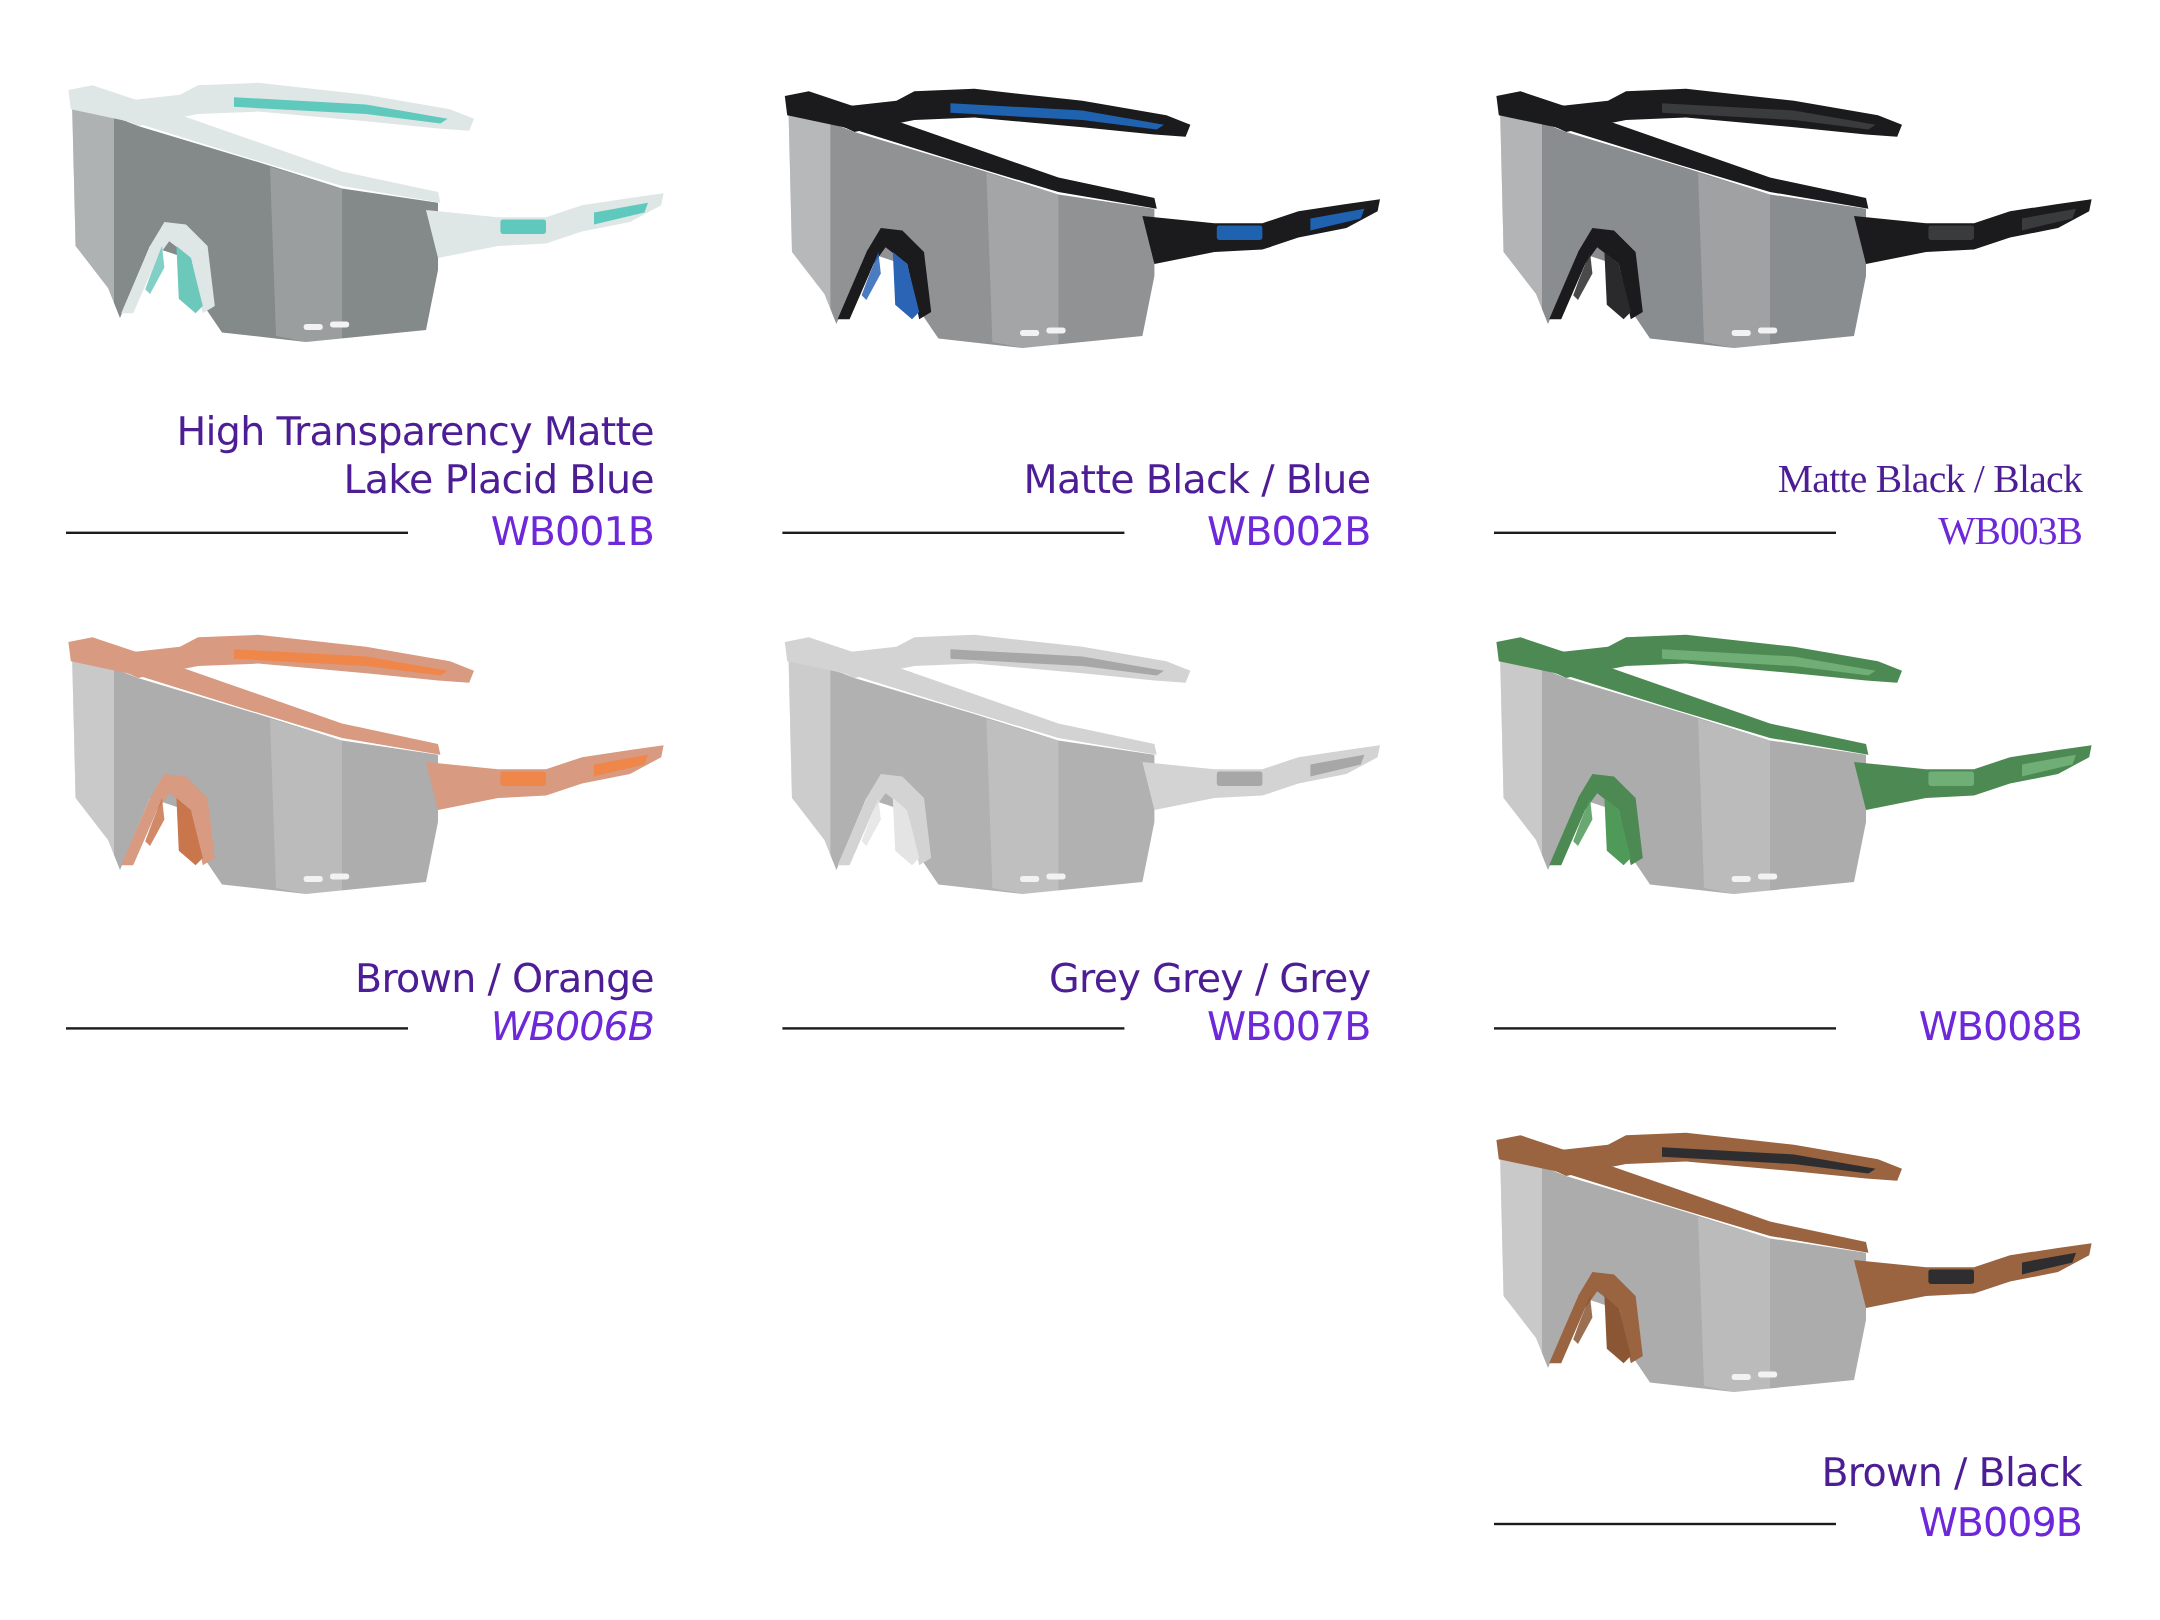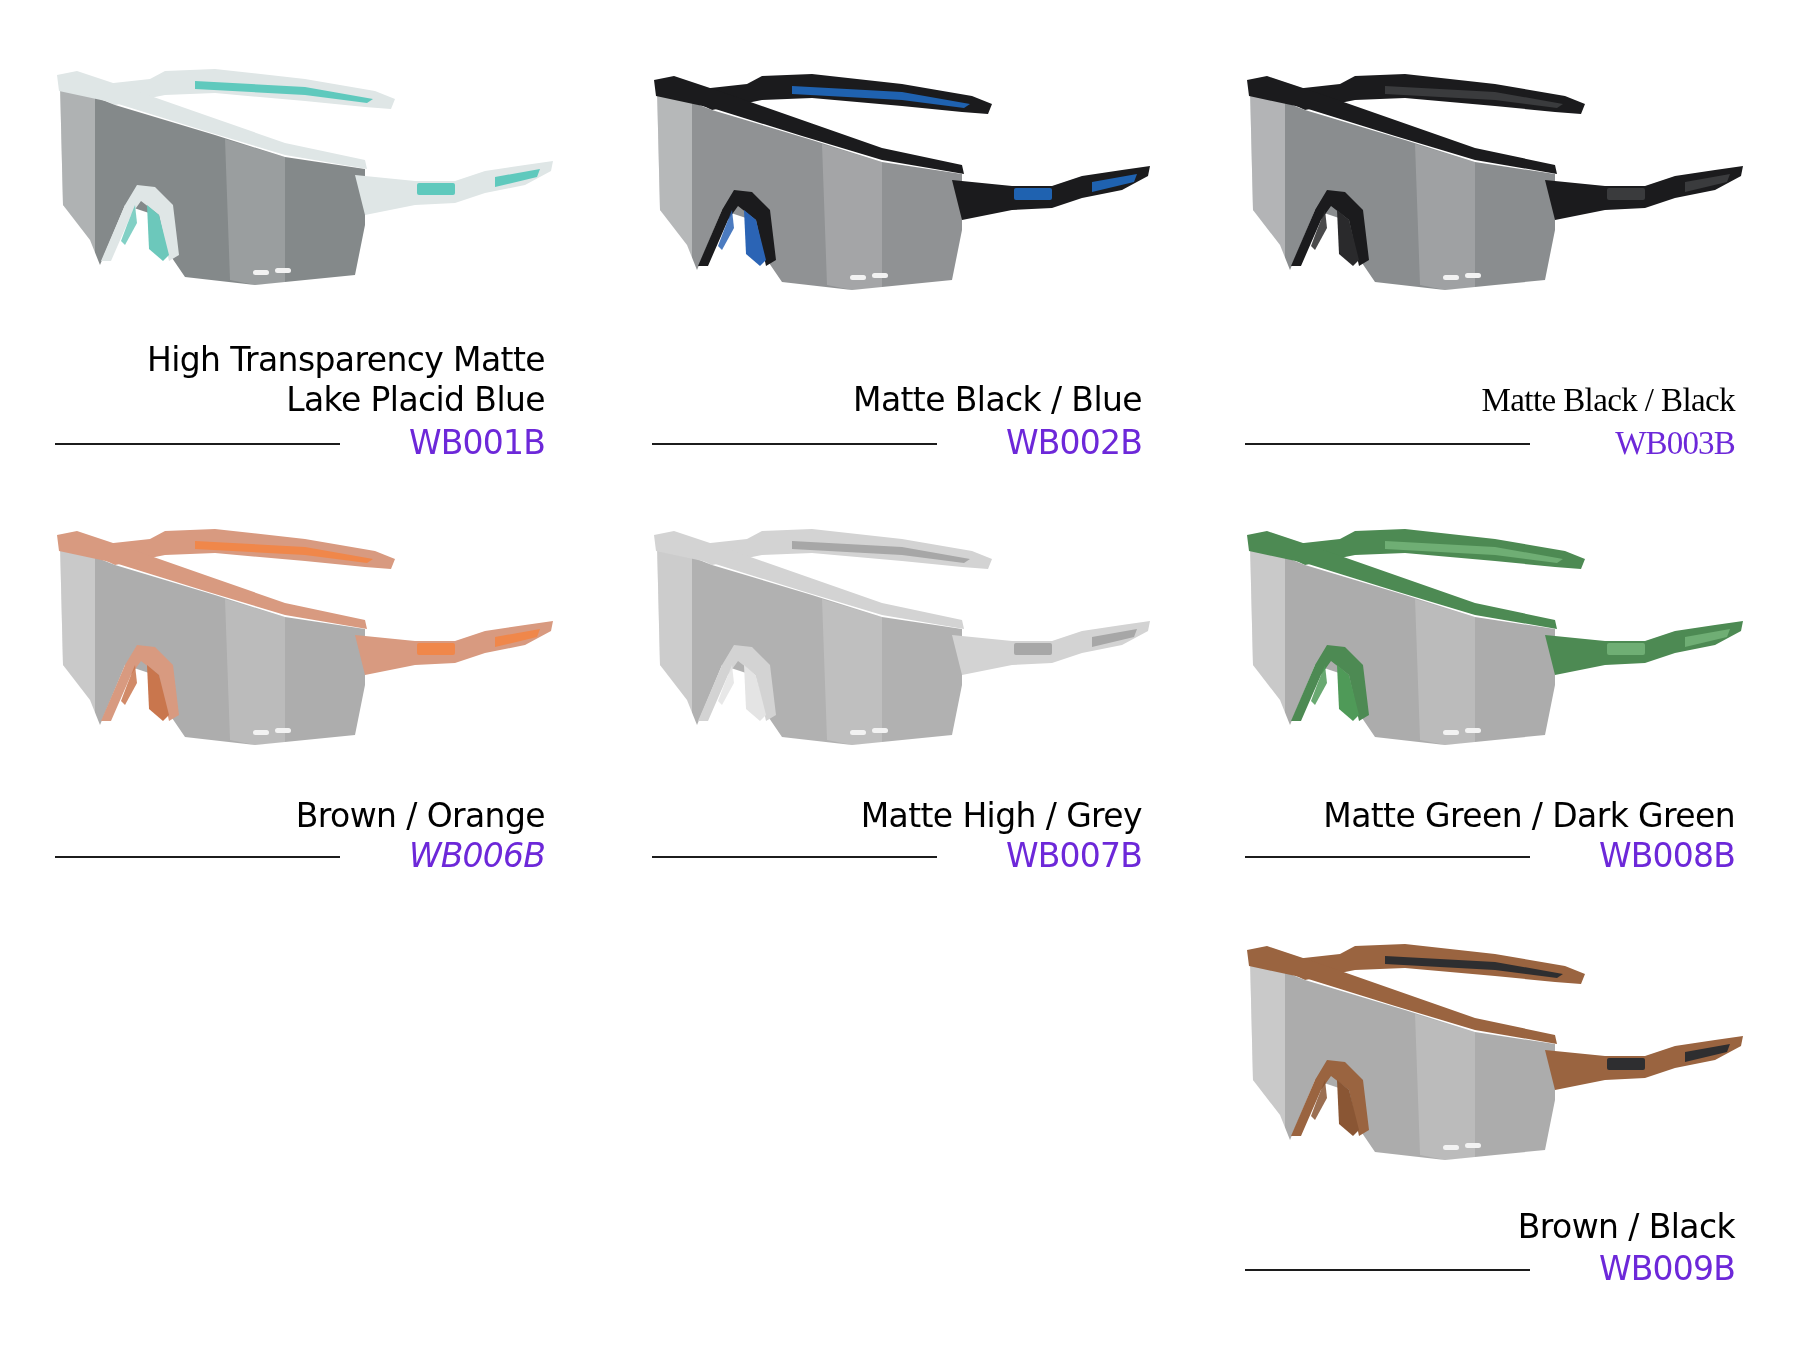--- a/index.html
+++ b/index.html
@@ -2,21 +2,21 @@
 <html><head>
 <meta charset="utf-8">
 <style>
   html, body { margin:0; padding:0; background:#ffffff; }
   body { width:1800px; height:1350px; position:relative; overflow:hidden;
          font-family:"DejaVu Sans","Liberation Sans",sans-serif; color:#1c1c1c; }
   .card { position:absolute; width:500px; height:420px; }
   .glasses { position:absolute; left:0; top:0; width:500px; height:265px; }
   .glasses svg { width:100%; height:100%; display:block; }
   .title { position:absolute; right:10px; text-align:right; font-size:33px; line-height:40px;
-           letter-spacing:-0.6px; white-space:nowrap; color:#000000; }
+           letter-spacing:-0.6px; white-space:nowrap; color:#4c1d95; }
   .rule { position:absolute; left:0; height:1.6px; background:#1c1c1c; width:285px; }
   .code { position:absolute; right:10px; font-size:33px; line-height:40px; letter-spacing:-0.8px; color:#6d28d9; }
 </style>
 </head>
 <body>
 
 <div class="card" style="left:55px; top:55px;">
   <div class="glasses" style="top:10px;">
   <svg viewBox="0 0 500 265" xmlns="http://www.w3.org/2000/svg">
 
@@ -164,21 +164,21 @@
 
     <path class="f-frame" d="M70 140 L82 120 L100 122 L118 140 L124 190 L114 196 L104 150 L86 136 L76 150 L56 196 L46 196 Z" fill="#d3d3d3"></path>
     <path class="f-pad" d="M92 140 L104 150 L114 190 L108 196 L94 184 Z" fill="#e4e4e4"></path>
     <path class="f-pad" d="M80 140 L72 160 L66 176 L70 180 L82 158 Z" opacity="0.85" fill="#e4e4e4"></path>
 
     <rect x="198" y="205" width="16" height="5" rx="2.5" fill="#f2f2f2"></rect>
     <rect x="220" y="203" width="16" height="5" rx="2.5" fill="#f2f2f2"></rect>
   </svg>
 </div>
   <div class="title" style="top:326px;">
-    <div>Matte High / Grey</div>
+    <div>Grey Grey / Grey</div>
   </div>
   <div class="rule" style="top:386px;"></div>
   <div class="code" style="top:366px;">WB007B</div>
 </div>
 
 <div class="card" style="left:1245px; top:470px;">
   <div class="glasses" style="top:55px;">
   <svg viewBox="0 0 500 265" xmlns="http://www.w3.org/2000/svg">
 
     <path class="f-frame" d="M22 22 L95 14 L110 6 L160 4 L250 14 L320 26 L340 34 L336 44 L310 42 L250 36 L160 28 L110 30 L60 40 Z" fill="#4d8a53"></path>
@@ -195,23 +195,20 @@
     <rect class="f-logo" x="362" y="118" width="38" height="12" rx="2" fill="#6fae74"></rect>
 
     <path class="f-frame" d="M70 140 L82 120 L100 122 L118 140 L124 190 L114 196 L104 150 L86 136 L76 150 L56 196 L46 196 Z" fill="#4d8a53"></path>
     <path class="f-pad" d="M92 140 L104 150 L114 190 L108 196 L94 184 Z" fill="#4f9a58"></path>
     <path class="f-pad" d="M80 140 L72 160 L66 176 L70 180 L82 158 Z" opacity="0.85" fill="#4f9a58"></path>
 
     <rect x="198" y="205" width="16" height="5" rx="2.5" fill="#f2f2f2"></rect>
     <rect x="220" y="203" width="16" height="5" rx="2.5" fill="#f2f2f2"></rect>
   </svg>
 </div>
-  <div class="title" style="top:326px;">
-    <div>Matte Green / Dark Green</div>
-  </div>
   <div class="rule" style="top:386px;"></div>
   <div class="code" style="top:366px;">WB008B</div>
 </div>
 
 <div class="card" style="left:1245px; top:885px;">
   <div class="glasses" style="top:55px;">
   <svg viewBox="0 0 500 265" xmlns="http://www.w3.org/2000/svg">
 
     <path class="f-frame" d="M22 22 L95 14 L110 6 L160 4 L250 14 L320 26 L340 34 L336 44 L310 42 L250 36 L160 28 L110 30 L60 40 Z" fill="#9a6440"></path>
     <path class="f-accent" d="M140 16 L250 22 L318 34 L312 38 L250 30 L140 24 Z" fill="#2e2e30"></path>

